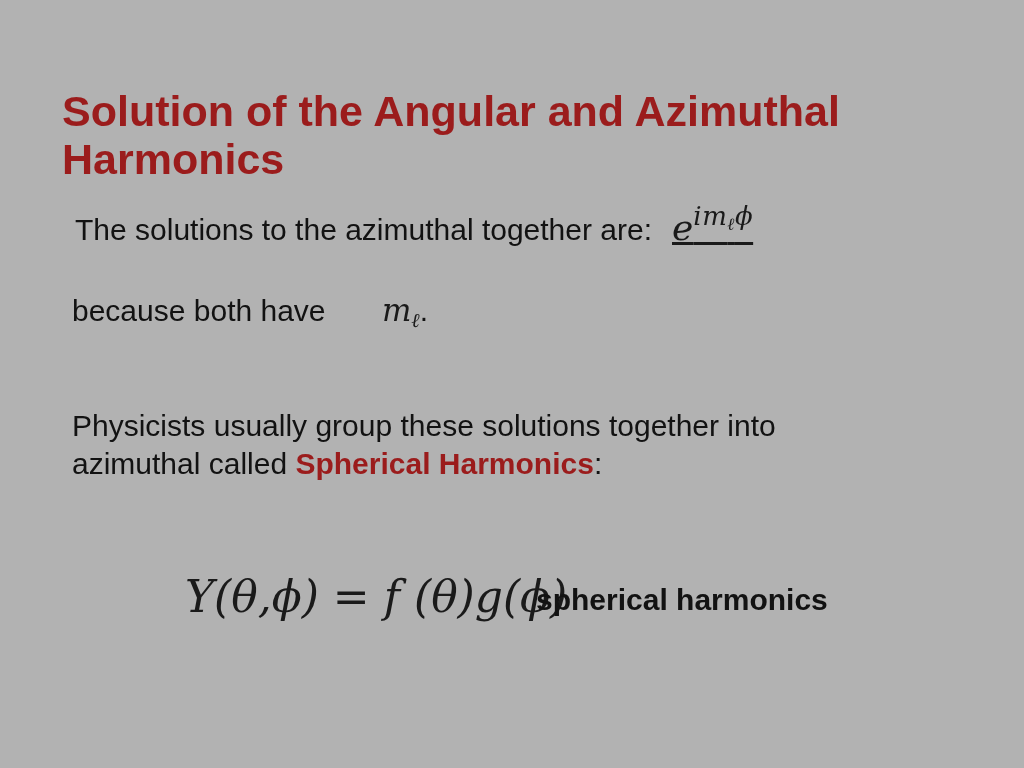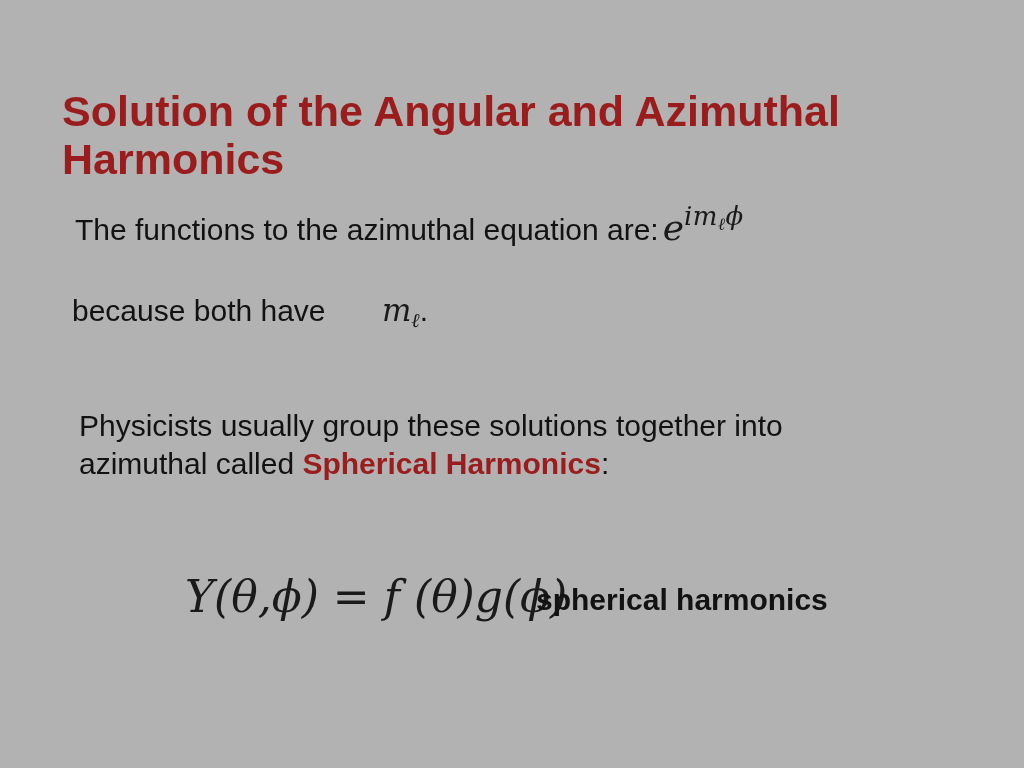--- a/index.html
+++ b/index.html
@@ -45,22 +45,23 @@
     top: 209px;
     white-space: nowrap;
   }
   .math {
     font-family: "DejaVu Serif", serif;
     font-style: italic;
     color: #1a1a1a;
   }
   .efrm {
     display: inline-block;
-    margin-left: 4px;
+    margin-left: 20px;
     white-space: nowrap;
+    text-decoration: underline;
   }
   .efrm .base {
     font-size: 36px;
   }
   .efrm .sup {
     font-size: 26px;
     position: relative;
     top: -15px;
     letter-spacing: 0.5px;
   }
@@ -83,21 +84,21 @@
     position: relative;
     top: 6px;
   }
 
   .para3 {
     position: absolute;
     left: 72px;
     top: 407px;
     white-space: nowrap;
   }
-  .para3 .bline { display: block; margin-left: 7px; }
+  .para3 .bline { display: block; }
   .highlight {
     color: var(--accent, #9b1c1c);
     font-weight: bold;
   }
 
   .equation-row {
     position: absolute;
     left: 0;
     top: 0;
     width: 888px;
@@ -127,21 +128,21 @@
 <body>
 
 <div class="slide">
 
   <h1 class="slide-title">
     <span class="tline">Solution of the Angular and Azimuthal</span>
     <span class="tline">Harmonics</span>
   </h1>
 
   <div class="body-text para1">
-    <span>The functions to the azimuthal equation are:</span><span class="math efrm"><span class="base">e</span><span class="sup"><span>im</span><span class="subsub">ℓ</span><span>ϕ</span></span></span>
+    <span>The solutions to the azimuthal together are:</span><span class="math efrm"><span class="base">e</span><span class="sup"><span>im</span><span class="subsub">ℓ</span><span>ϕ</span></span></span>
   </div>
 
   <div class="body-text para2">
     <span class="bline"><span>because both have </span><span class="math mvar"><span>m</span><span class="msub">ℓ</span></span><span>.</span></span>
   </div>
 
   <div class="body-text para3">
     <span class="bline">Physicists usually group these solutions together into</span>
     <span class="bline"><span>azimuthal called </span><span class="highlight">Spherical Harmonics</span><span>:</span></span>
   </div>

